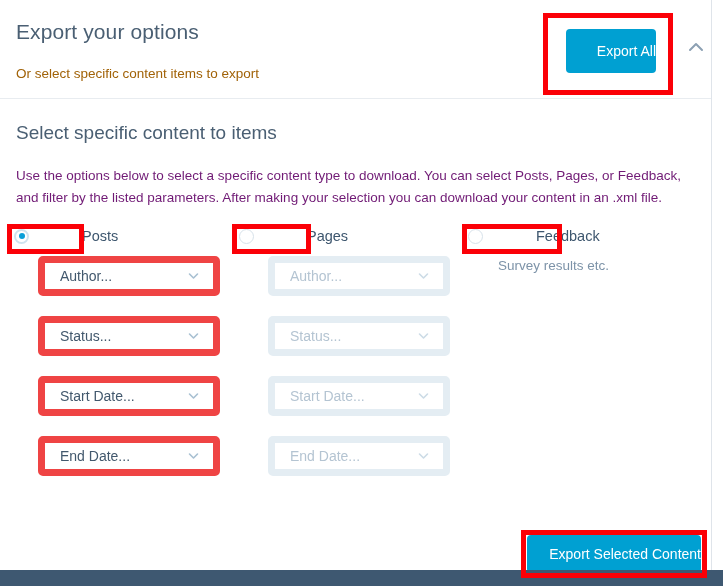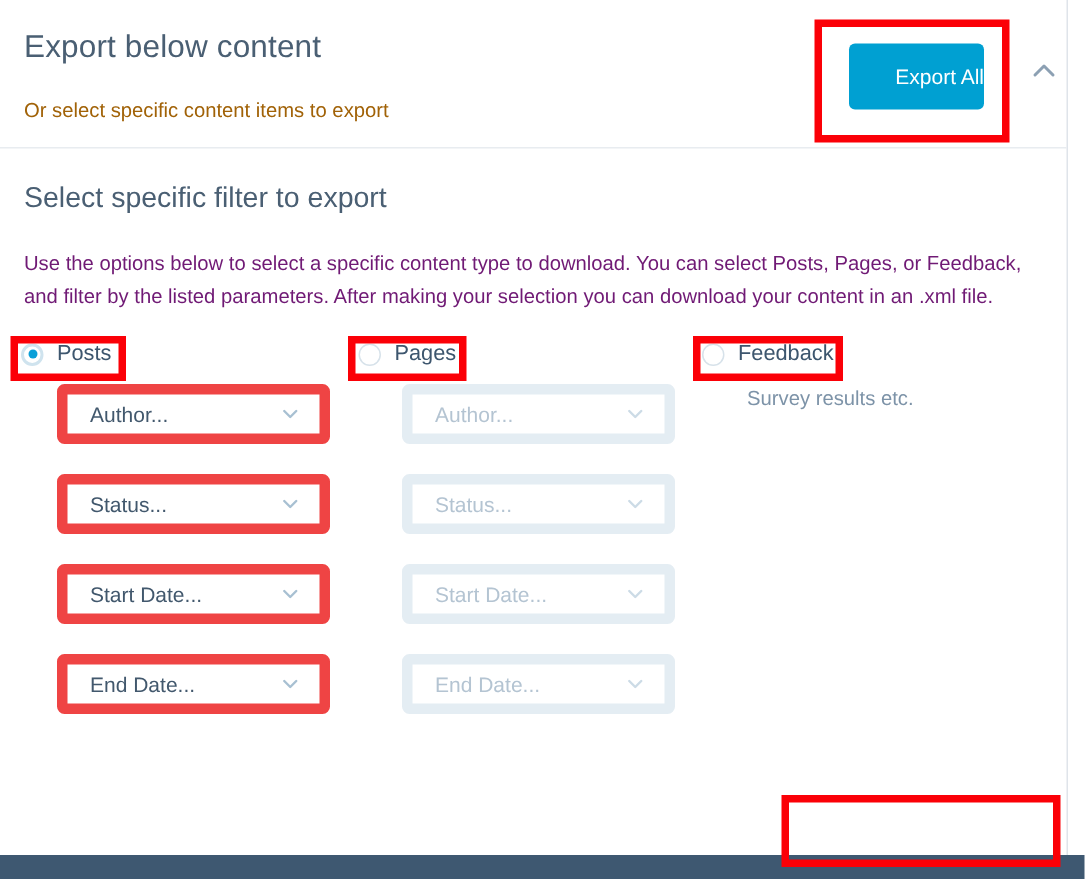--- a/index.html
+++ b/index.html
@@ -153,20 +153,21 @@
     background: #0a9fd8;
   }
   .radio.off {
     border: 1.5px solid #d7e2ea;
     background: #ffffff;
   }
   .radio-label {
     font-size: 14.5px;
     color: #3d566e;
     white-space: nowrap;
+    margin-left: 44px;
   }
 
   
   .fields {
     position: absolute;
     top: 256px;
   }
   #fields-posts { left: 38px; }
   #fields-pages { left: 268px; }
 
@@ -236,33 +237,33 @@
   #annot-pages-radio     { left: 232px; top: 224px; width: 79px;  height: 30px; }
   #annot-feedback-radio  { left: 462px; top: 224px; width: 100px; height: 30px; }
   #annot-export-selected { left: 521px; top: 530px; width: 186px; height: 48px; }
 </style>
 </head>
 <body>
 
 <div id="panel">
 
   <div id="header">
-    <div id="page-title">Export below content</div>
+    <div id="page-title">Export your options</div>
     <div id="header-sub">Or select specific content items to export</div>
 
     <button class="blue-btn" id="export-all-button">Export All</button>
 
     <div id="collapse-toggle">
       <svg width="24" height="24" viewBox="0 0 24 24" fill="none">
         <polyline points="6,14 12,8 18,14" stroke="#8ca0b3" stroke-width="2" stroke-linecap="round" stroke-linejoin="round"></polyline>
       </svg>
     </div>
   </div>
 
-  <div id="section-title">Select specific filter to export</div>
+  <div id="section-title">Select specific content to items</div>
   <div id="section-desc">Use the options below to select a specific content type to download. You can select Posts, Pages, or Feedback, and filter by the listed parameters. After making your selection you can download your content in an .xml file.</div>
 
   <div class="col" id="col-posts">
     <div class="radio-row">
       <span class="radio on"></span>
       <span class="radio-label">Posts</span>
     </div>
   </div>
 
   <div class="col" id="col-pages">
@@ -355,20 +356,21 @@
       <span class="dd-label">End Date...</span>
       <span class="dd-caret">
         <svg width="13" height="13" viewBox="0 0 13 13" fill="none">
           <polyline points="2.5,4.5 6.5,8.5 10.5,4.5" stroke="#ccdbe6" stroke-width="1.6" stroke-linecap="round" stroke-linejoin="round"></polyline>
         </svg>
       </span>
     </div>
 
   </div>
 
+  <button class="blue-btn" id="export-selected-button">Export Selected Content</button>
 
 </div>
 
 <div id="bottom-bar"></div>
 
 <div class="annot" id="annot-export-all"></div>
 <div class="annot" id="annot-posts-radio"></div>
 <div class="annot" id="annot-pages-radio"></div>
 <div class="annot" id="annot-feedback-radio"></div>
 <div class="annot" id="annot-export-selected"></div>

